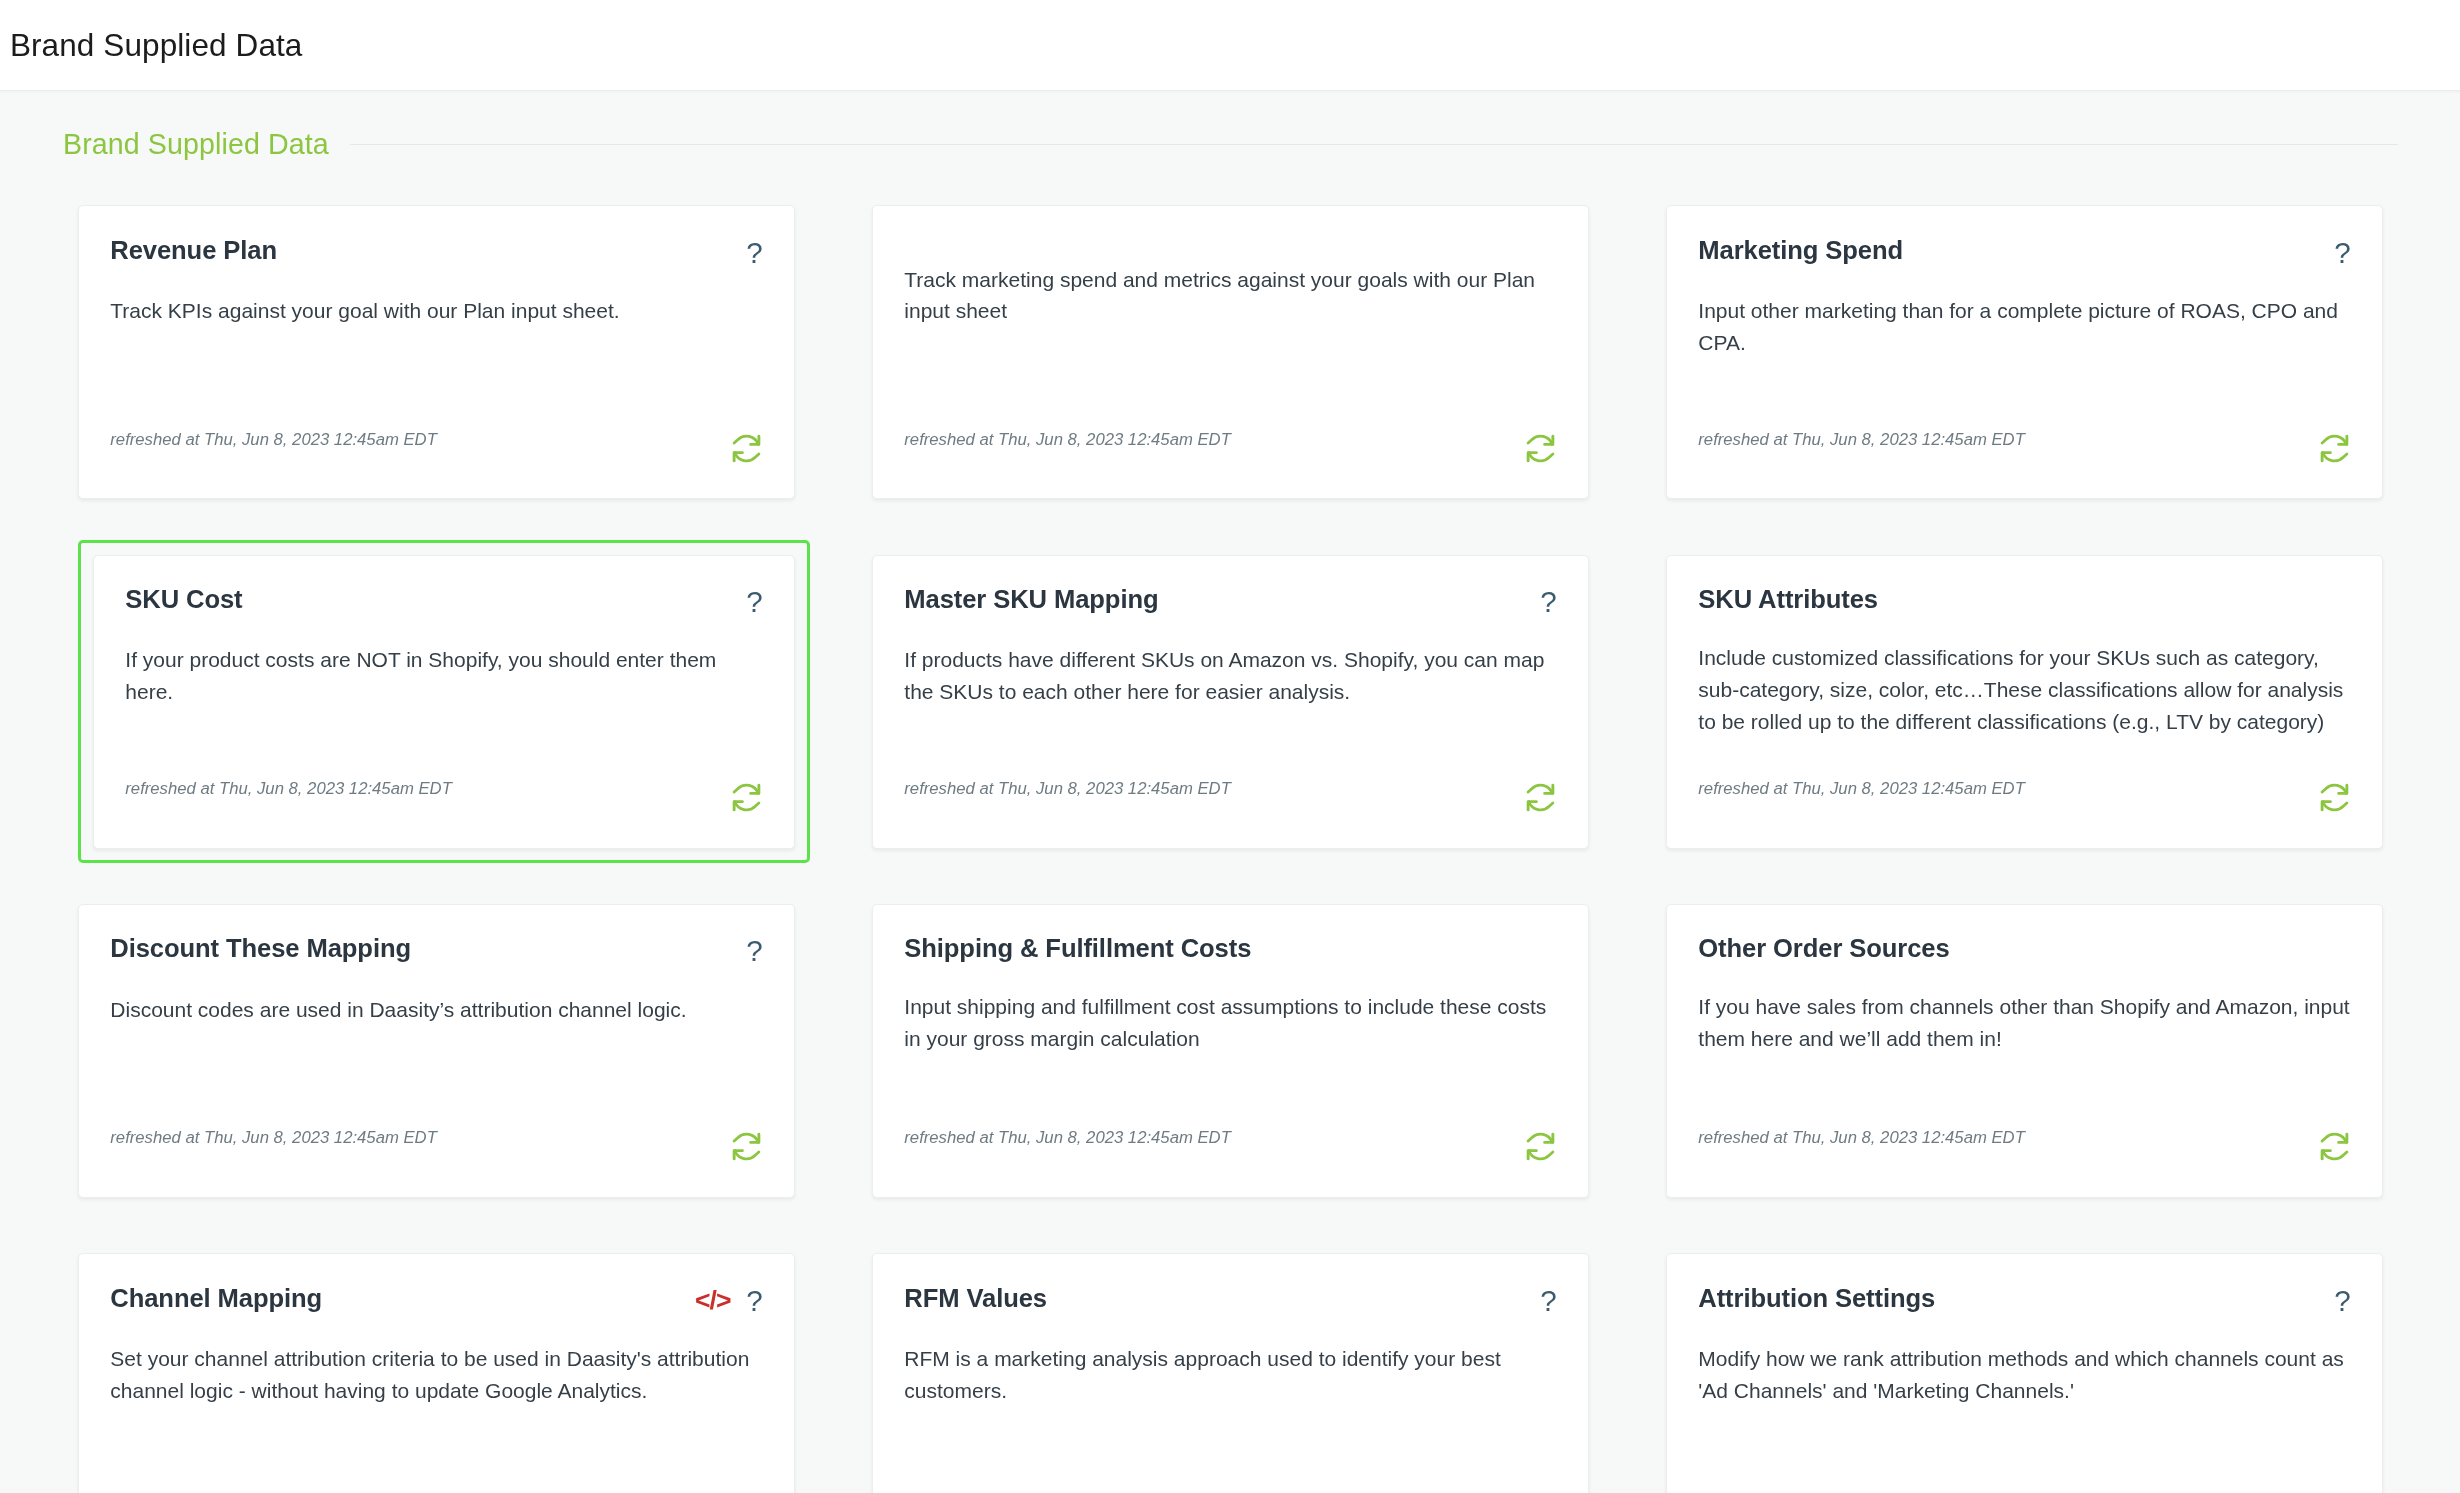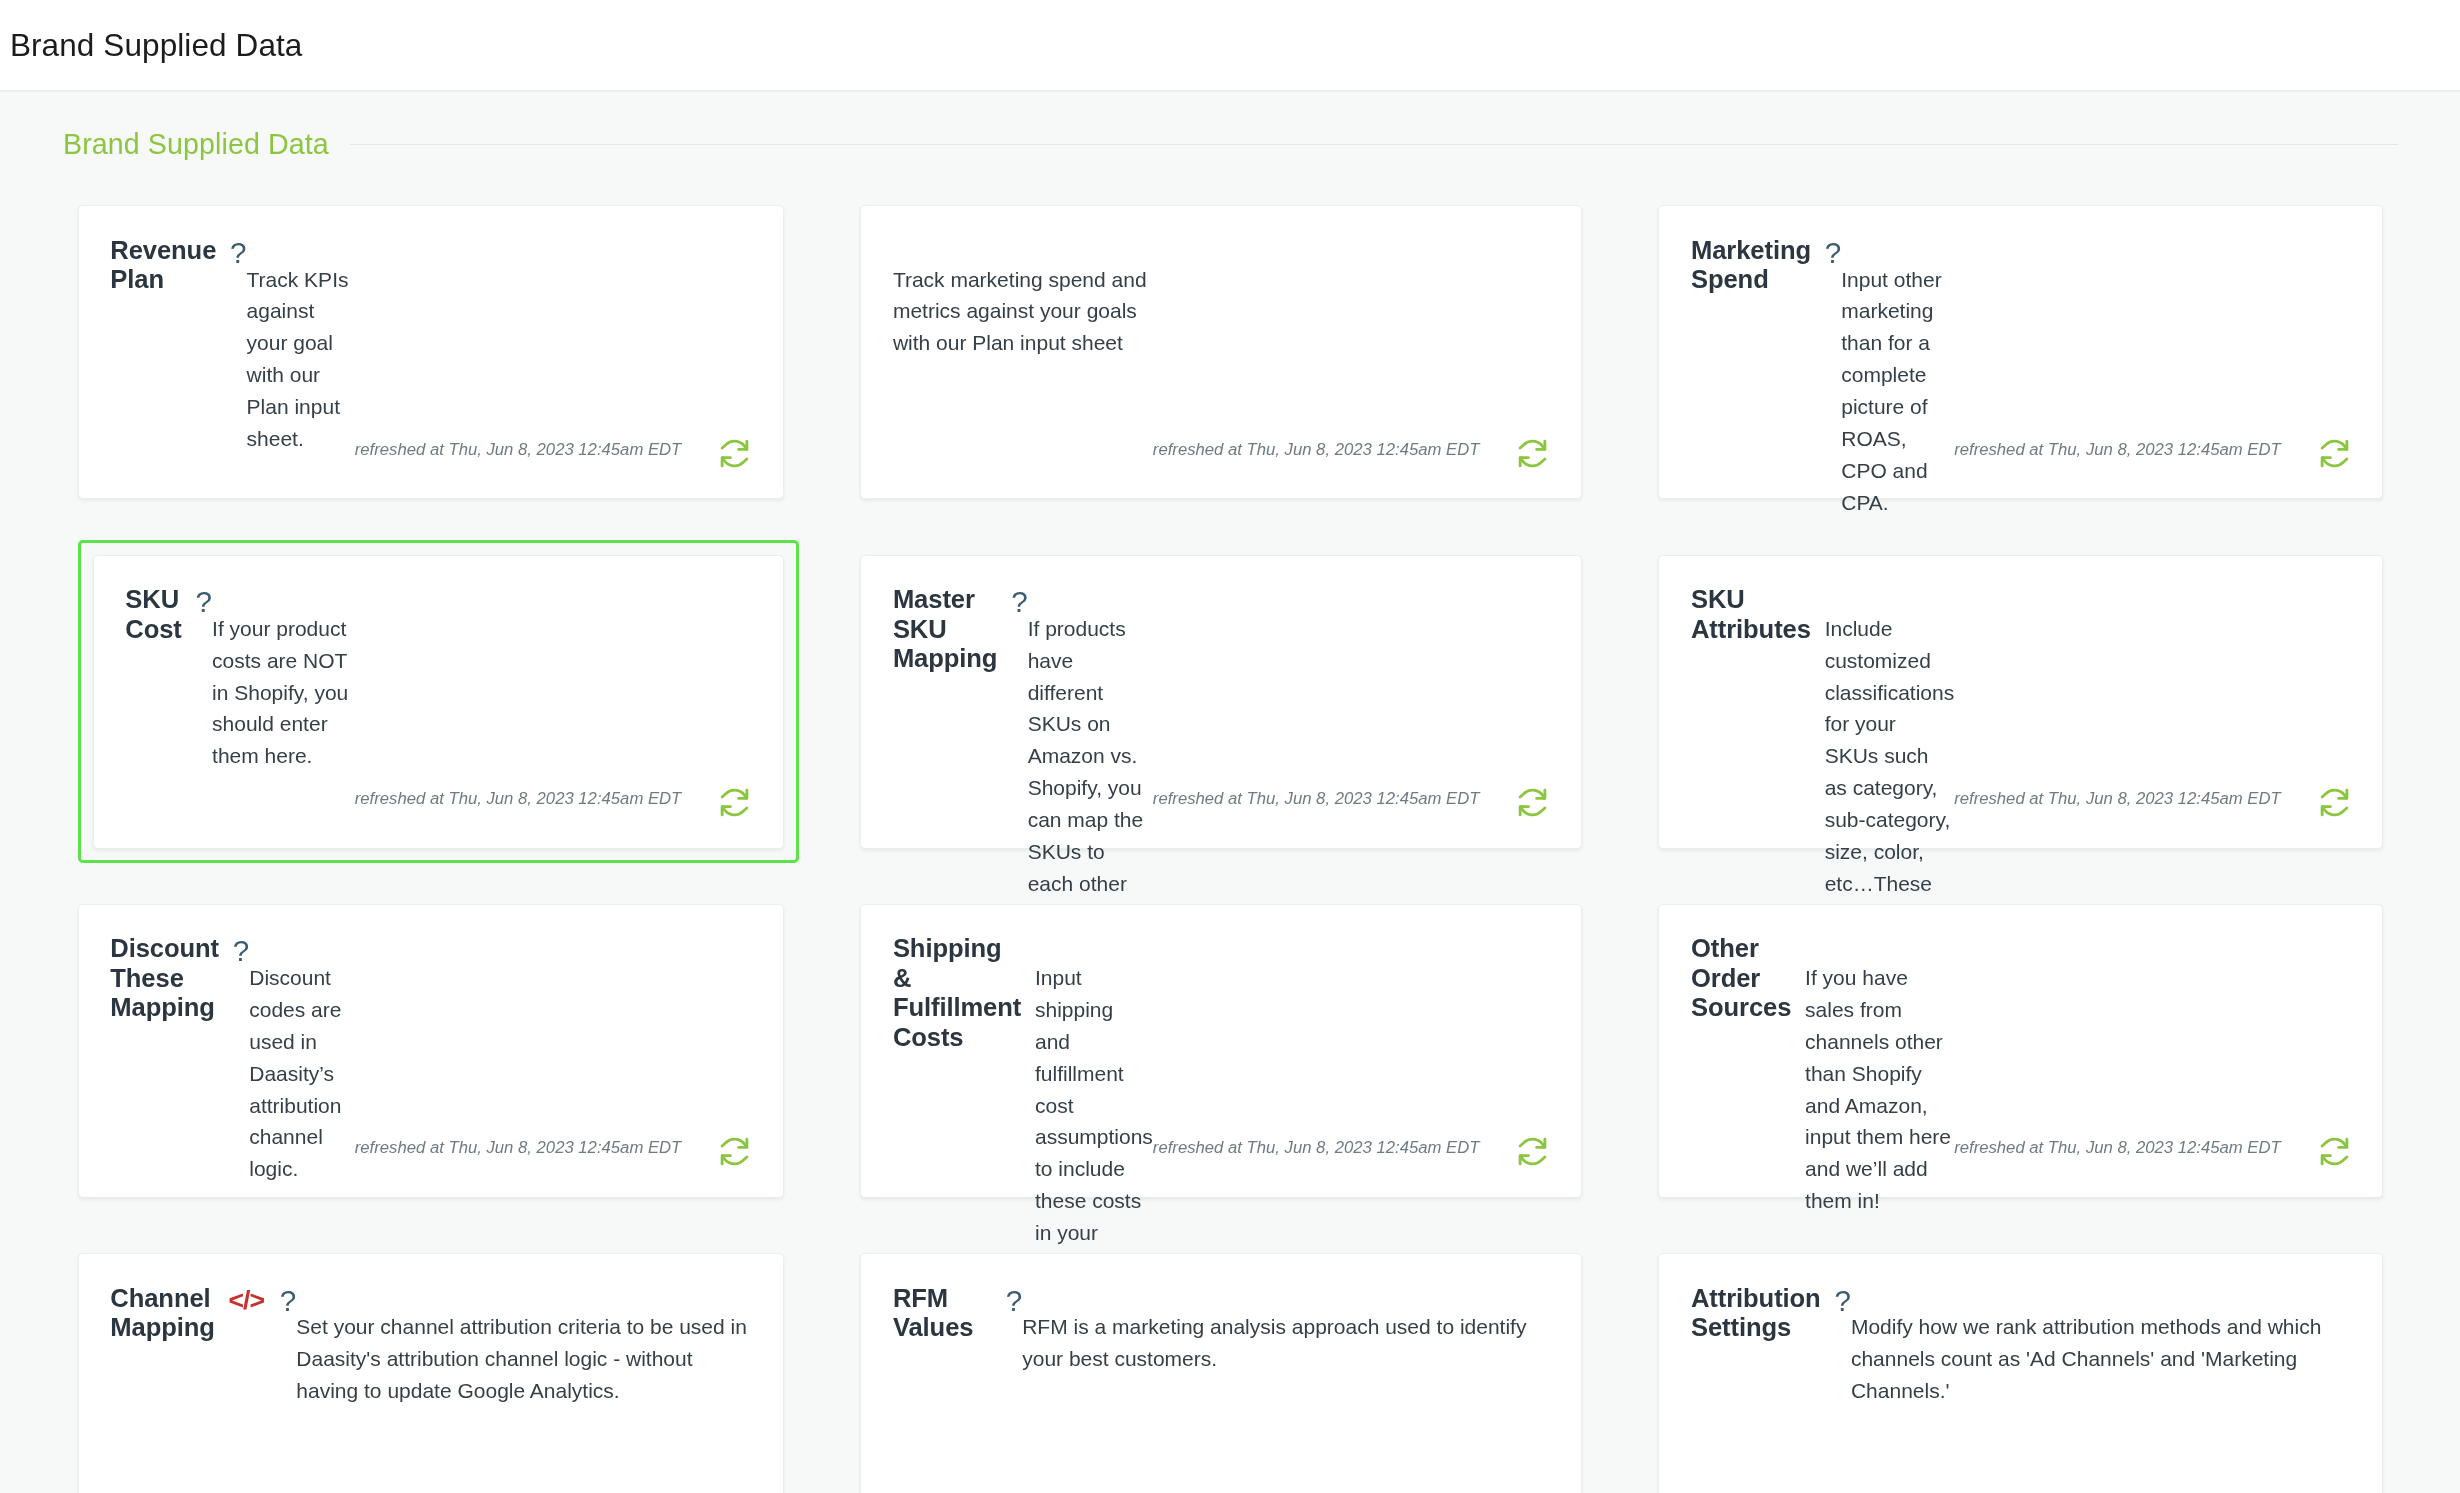--- a/index.html
+++ b/index.html
@@ -82,21 +82,21 @@
   }
 
   .card {
     background: #ffffff;
     border: 1px solid #eceeed;
     border-radius: 4.9px;
     box-shadow: 0 2px 3.9px rgba(30,40,50,0.07);
     height: 294px;
     padding: 29.6px 31.5px 23.6px 31.5px;
     display: flex;
-    flex-direction: row;
+    flex-direction: column;
     position: relative;
   }
 
   .card-head {
     display: flex;
     align-items: flex-start;
     justify-content: space-between;
     gap: 13.8px;
   }
   .card-title {
@@ -138,21 +138,21 @@
     font-size: 21px;
     line-height: 1.52;
     color: #353f48;
     font-weight: 400;
     max-width: 100%;
   }
 
   .card-foot {
     margin-top: auto;
     display: flex;
-    align-items: center;
+    align-items: flex-start;
     justify-content: space-between;
     min-height: 43px;
     gap: 37px;
   }
   .refreshed {
     font-size: 16.7px;
     font-style: italic;
     color: #6e7b82;
     line-height: 1;
     padding-bottom: 5.9px;

